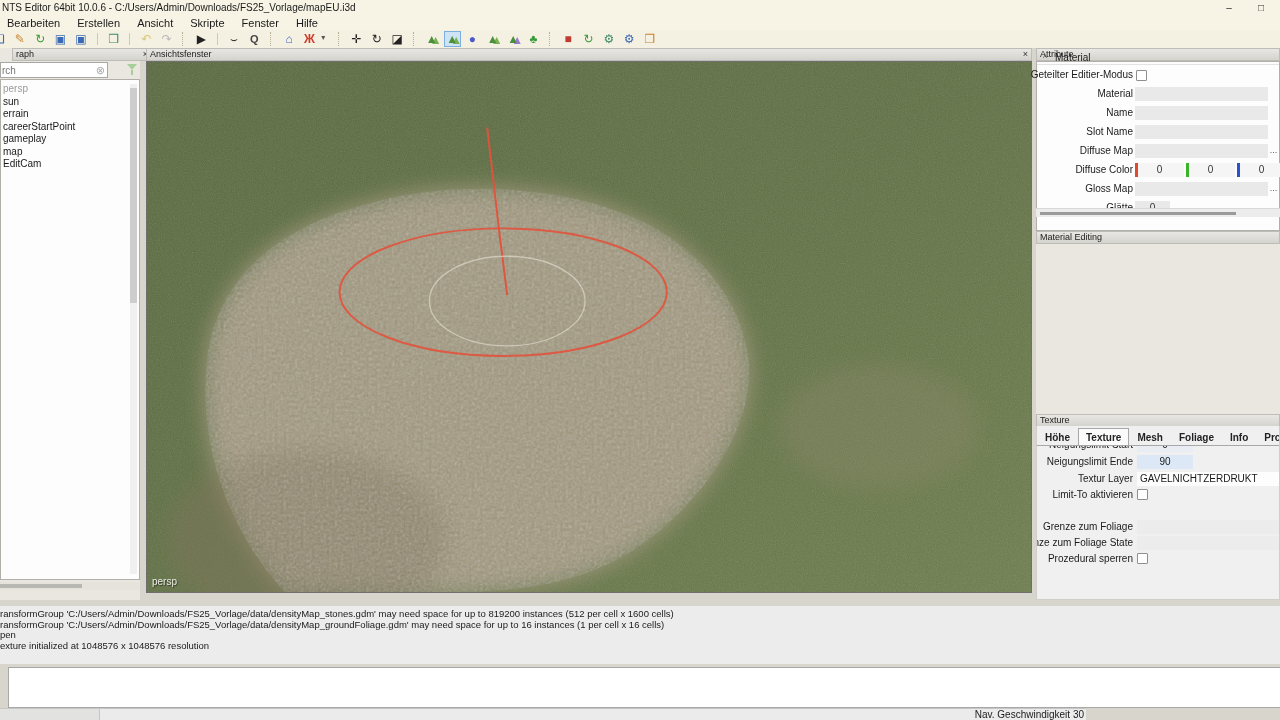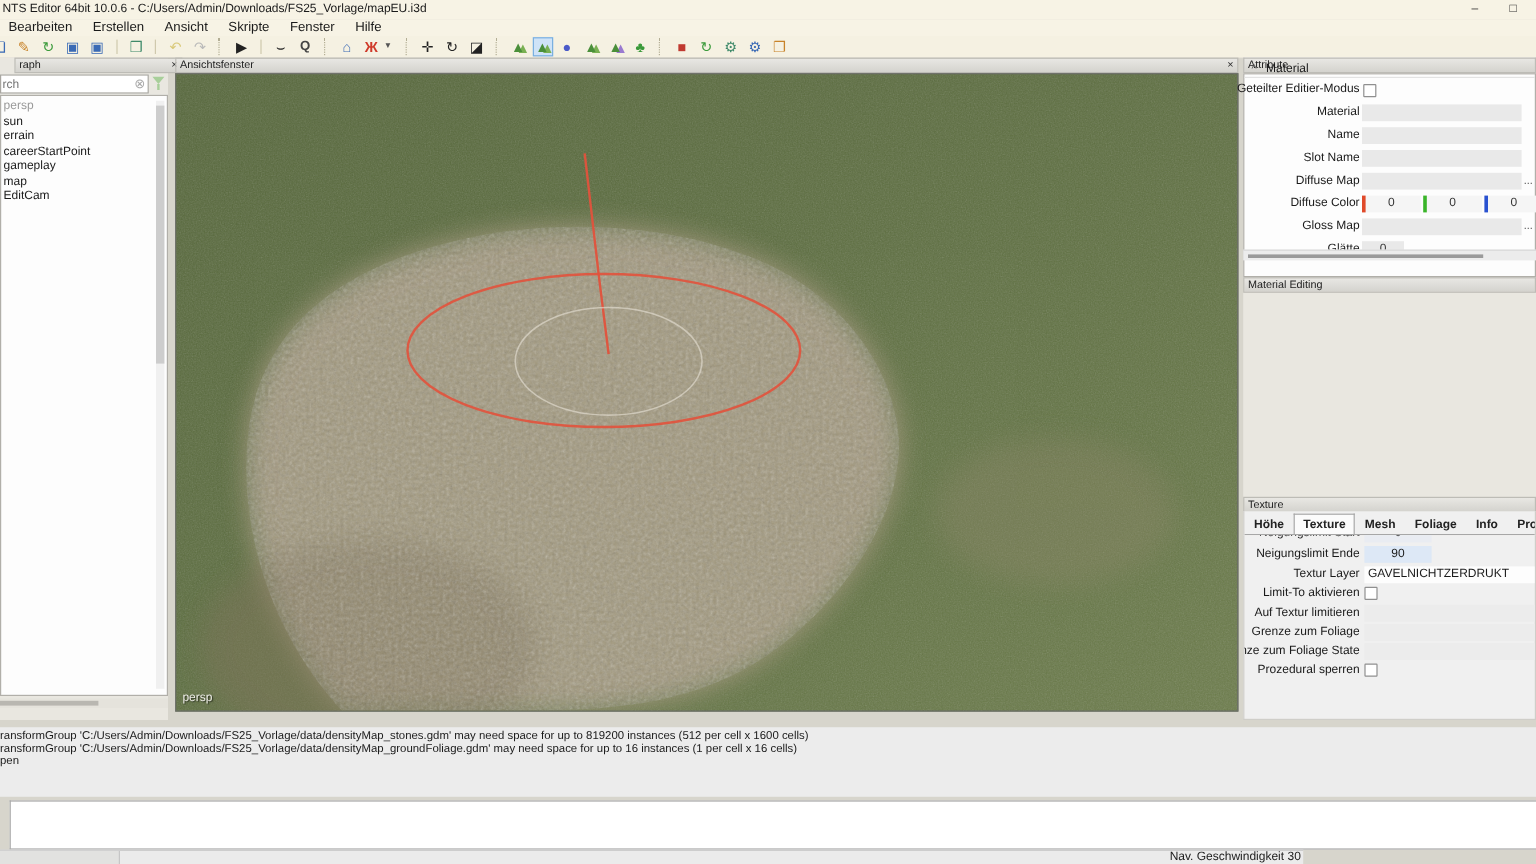--- a/index.html
+++ b/index.html
@@ -34,21 +34,21 @@
   .dd-arrow { display:inline-block; width:9px; font-size:8px; color:#555; vertical-align:top; line-height:16px; }
 
   
   .phead { position:absolute; height:13px; background:linear-gradient(#e8e7e3,#d4d3ce);
            border:1px solid #bdbcb6; font-size:9px; line-height:11px; padding:0 3px; color:#222; }
   .phead .x { position:absolute; right:3px; top:0; font-size:9px; color:#333; }
   .whitebox { position:absolute; background:#fdfdfd; border:1px solid #b1afa9; }
 
   
   .sg-wrap { position:absolute; left:0; top:48px; width:140px; height:552px; background:#e9e7e0; }
-  .sg-search { position:absolute; left:0; top:14px; width:124px; height:16px; background:#fff;
+  .sg-search { position:absolute; left:0; top:14px; width:108px; height:16px; background:#fff;
                border:1px solid #a9a7a1; }
   .sg-search input { position:absolute; left:1px; top:1px; width:104px; height:12px; border:none; outline:none;
                      font-family:"Liberation Sans",sans-serif; font-size:10px; color:#8a8a8a; background:transparent; }
   .sg-clear { position:absolute; right:2px; top:1px; font-size:11px; color:#a9a9a9; line-height:13px; }
   .sg-funnel { position:absolute; left:127px; top:16px; width:12px; height:12px; }
   .sg-funnel .cone { width:0; height:0; border-left:5px solid transparent; border-right:5px solid transparent;
                      border-top:6px solid #a8cf9a; }
   .sg-funnel .stem { width:2px; height:5px; background:#a8cf9a; margin-left:4px; }
   .sg-tree { position:absolute; left:0; top:31px; width:140px; height:501px; background:#fdfdfd;
              border:1px solid #b1afa9; padding-top:3px; overflow:hidden; }
@@ -326,43 +326,40 @@
         <span class="tfield tf-small tf-hl">90</span>
       </div>
       <div class="trow" style="top:41px;">
         <span class="tlabel">Limit-To aktivieren</span>
         <span class="tcheck"></span>
       </div>
       <div class="trow" style="top:25px;">
         <span class="tlabel">Textur Layer</span>
         <span class="tfield tf-white">GAVELNICHTZERDRUKT</span>
       </div>
-      <div class="trow" style="top:57px;">
-        <span class="tlabel">Auf Textur limitieren</span>
-        <span class="tfield tf-strip"></span>
-      </div>
       <div class="trow" style="top:73px;">
         <span class="tlabel">Grenze zum Foliage</span>
         <span class="tfield tf-strip"></span>
       </div>
       <div class="trow" style="top:89px;">
         <span class="tlabel">Grenze zum Foliage State</span>
         <span class="tfield tf-strip"></span>
       </div>
       <div class="trow" style="top:105px;">
         <span class="tlabel">Prozedural sperren</span>
         <span class="tcheck"></span>
       </div>
     </div>
   </div>
 
   <div class="log">
     <div class="log-line">ransformGroup 'C:/Users/Admin/Downloads/FS25_Vorlage/data/densityMap_stones.gdm' may need space for up to 819200 instances (512 per cell x 1600 cells)</div>
     <div class="log-line">ransformGroup 'C:/Users/Admin/Downloads/FS25_Vorlage/data/densityMap_groundFoliage.gdm' may need space for up to 16 instances (1 per cell x 16 cells)</div>
     <div class="log-line">pen</div>
+    <div class="log-line">exture initialized at 1048576 x 1048576 resolution</div>
   </div>
 
   <div class="console"></div>
 
   <div class="statusbar">
     <div class="status-left"></div>
     <span class="status-nav">Nav. Geschwindigkeit 30</span>
   </div>
 
 </div>

